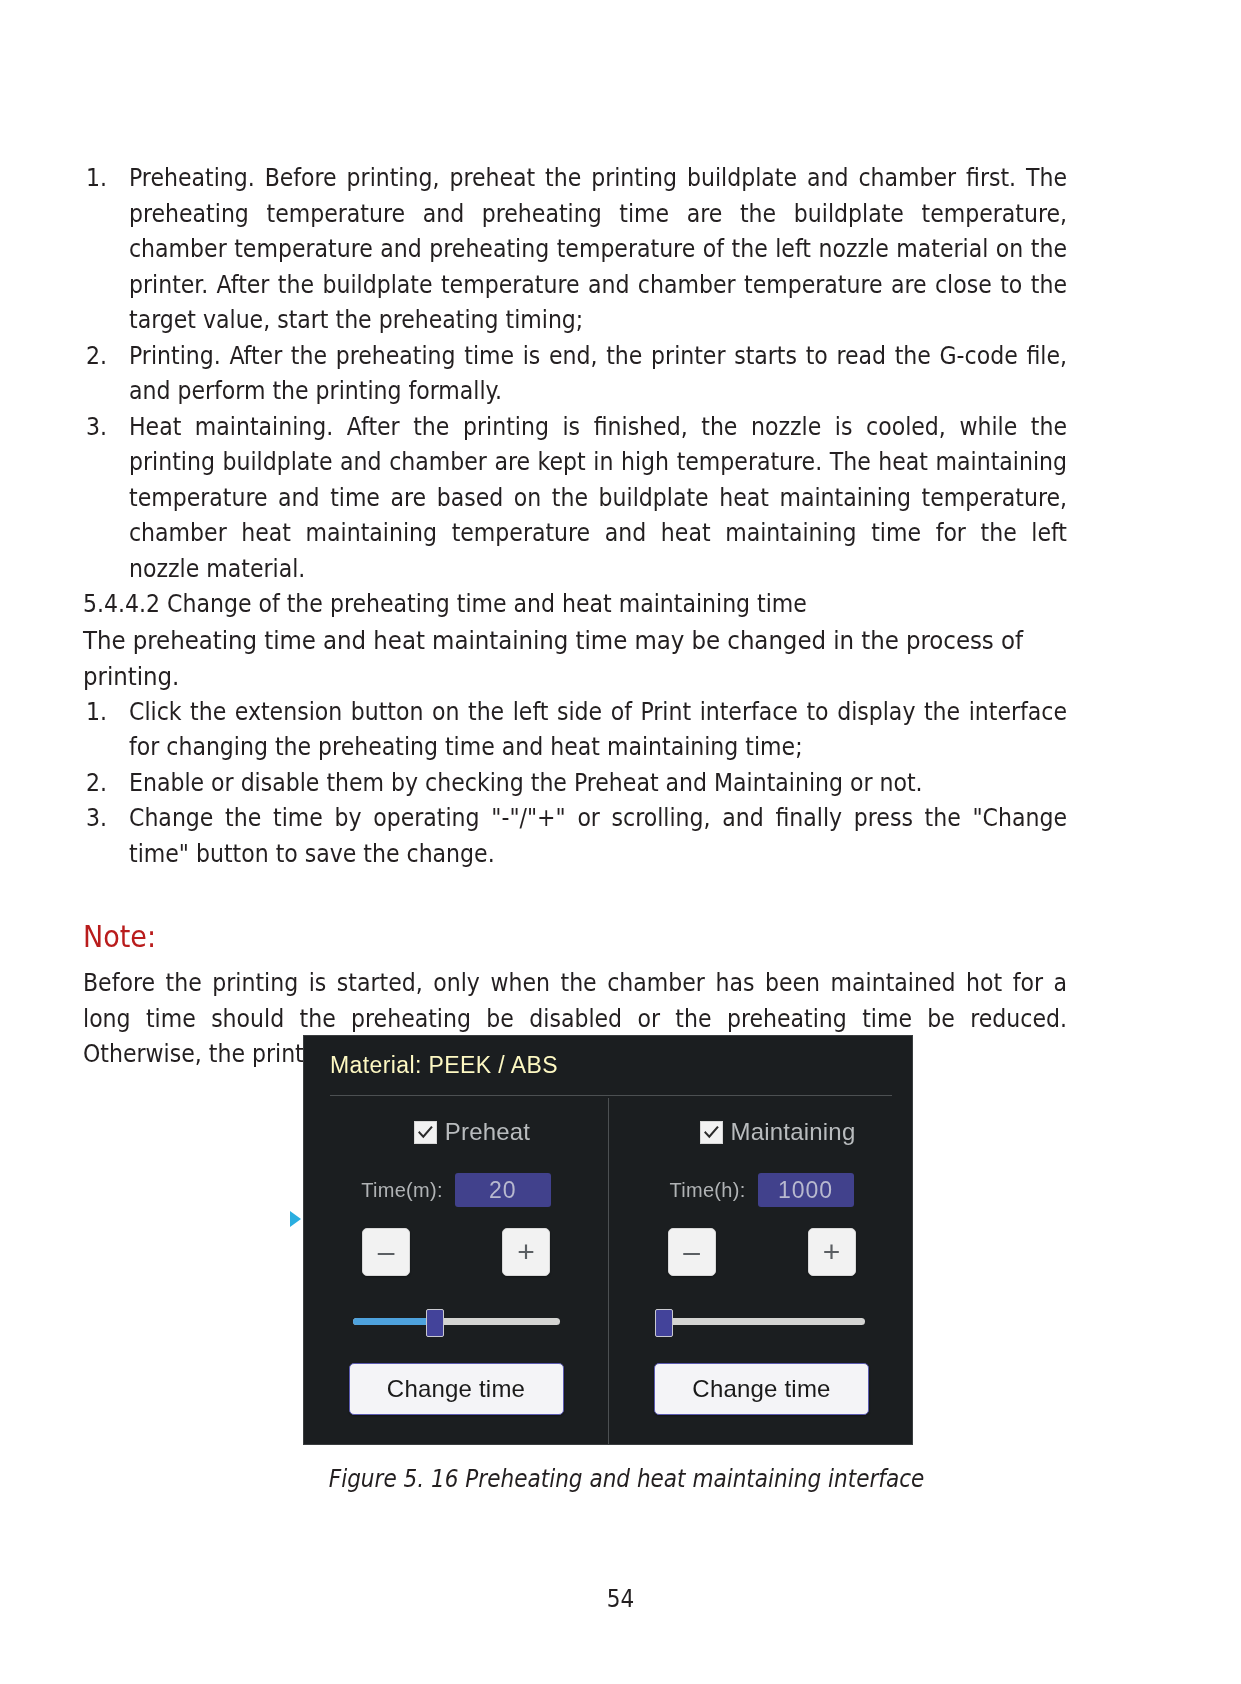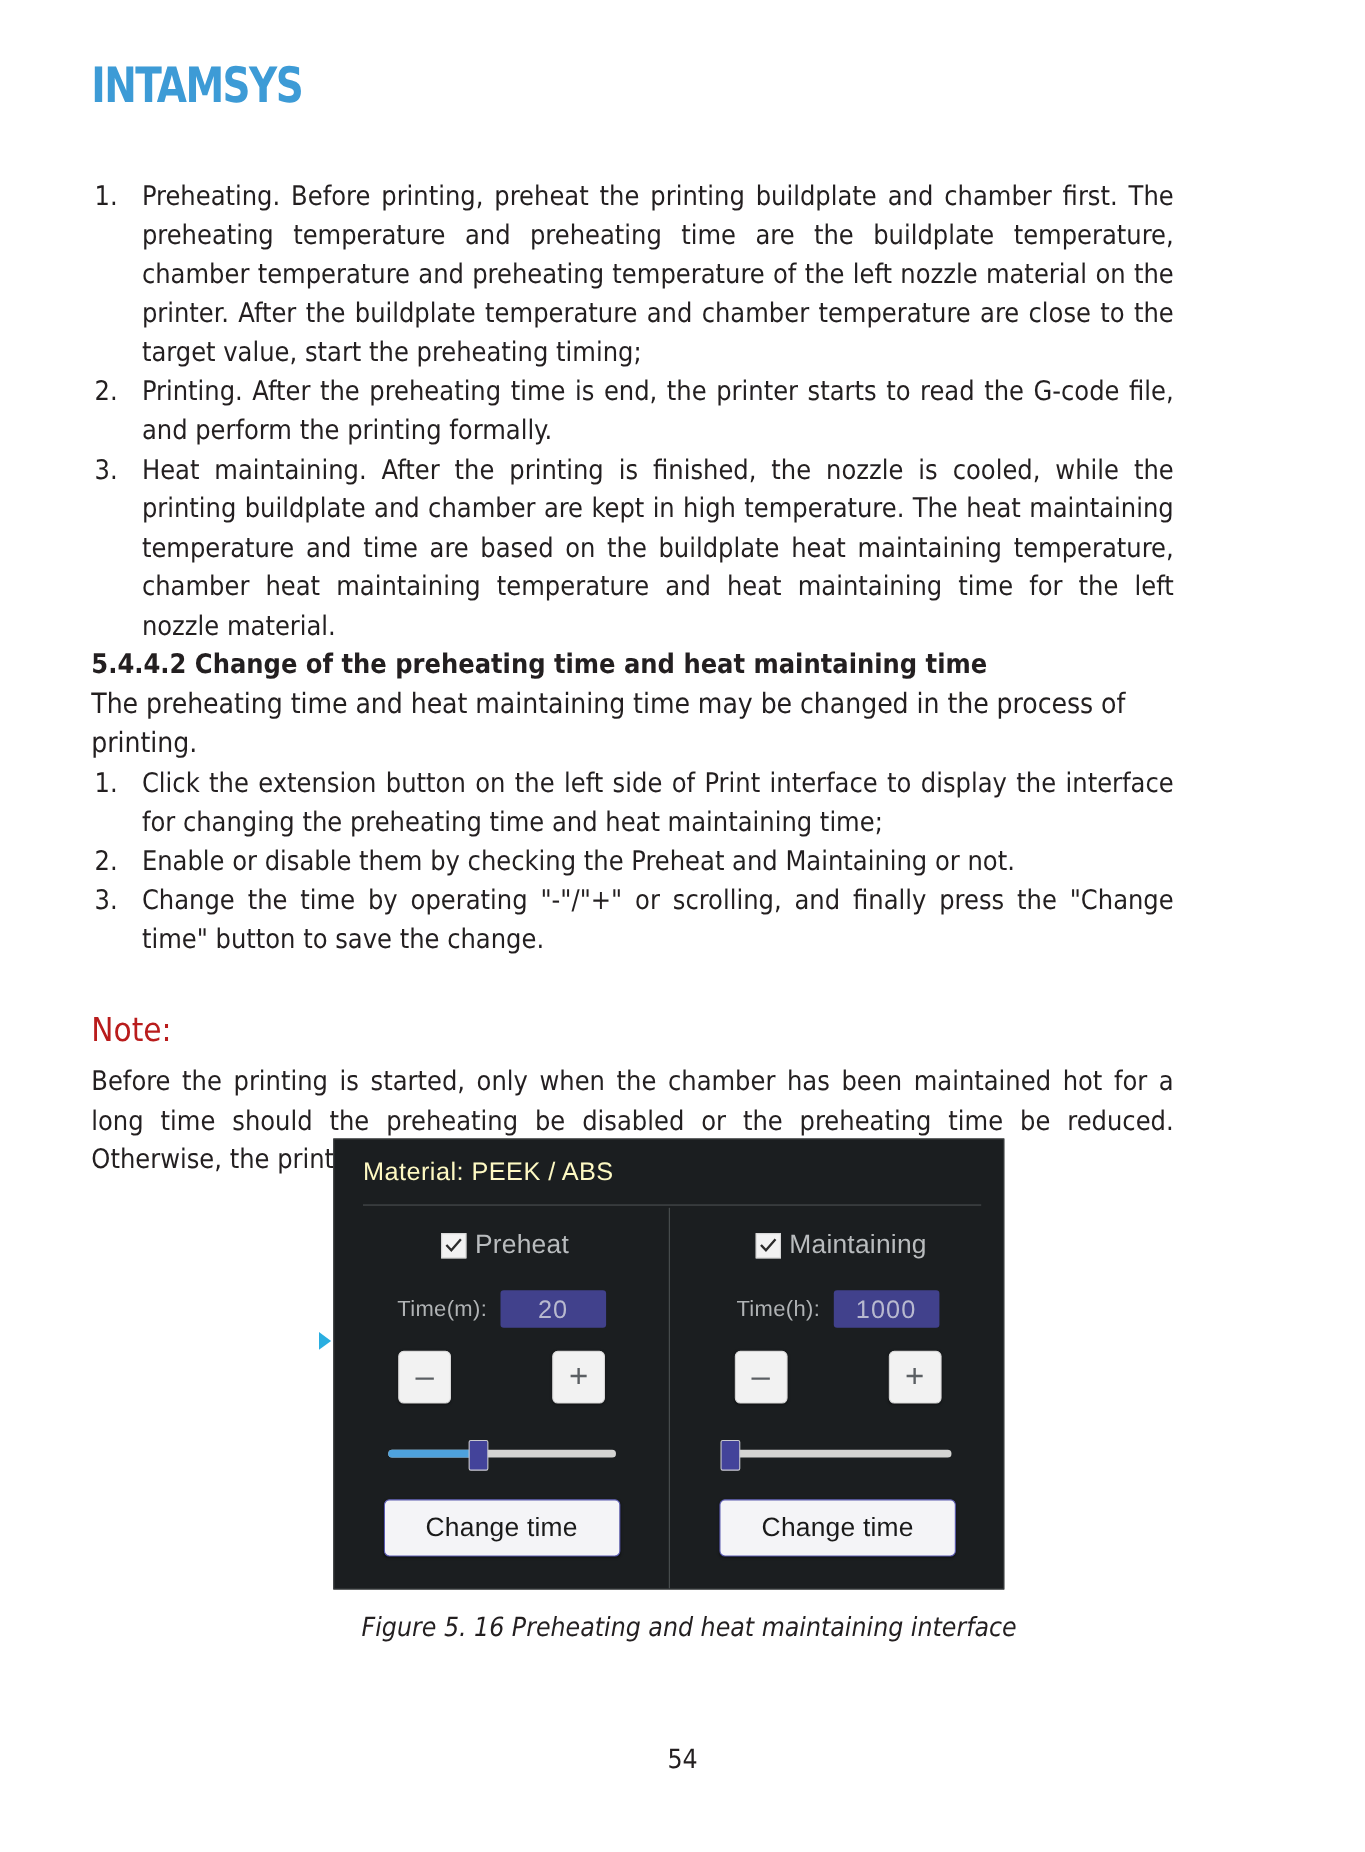--- a/index.html
+++ b/index.html
@@ -71,21 +71,21 @@
     text-align: left;
   }
   ol.numlist > li .itemtext {
     display: block;
   }
 
   .plain-line {
     font-size: 24.5px;
     line-height: 35.5px;
     color: #231f20;
-    font-weight: 700;
+    font-weight: 400;
   }
 
   .emph-line {
     font-size: 25.5px;
     line-height: 36px;
     color: #231f20;
     font-weight: 500;
     letter-spacing: -0.05px;
   }
 
@@ -153,21 +153,21 @@
   .col {
     position: relative;
     width: 305px;
     height: 100%;
   }
   .col.left { border-right: 1px solid #4c5052; }
 
   .check-row {
     position: absolute;
     top: 20px;
-    left: 3px;
+    left: 16px;
     width: 100%;
     display: flex;
     align-items: center;
     justify-content: center;
   }
   .checkbox {
     width: 23px;
     height: 23px;
     background: #f2f2f2;
     border: 1px solid #d7d7d7;
@@ -322,23 +322,20 @@
     font-size: 24px;
     color: #231f20;
     font-weight: 350;
   }
 </style>
 </head>
 <body>
 
 <div class="page">
 
-  <div class="logo-wrap">
-    <div class="logo-text">INTAMSYS</div>
-  </div>
 
   <div class="content">
 
     <ol class="numlist">
       <li>
         <span class="marker">1.</span>
         <span class="itemtext">Preheating. Before printing, preheat the printing buildplate and chamber first. The preheating temperature and preheating time are the buildplate temperature, chamber temperature and preheating temperature of the left nozzle material on the printer. After the buildplate temperature and chamber temperature are close to the target value, start the preheating timing;</span>
       </li>
       <li>
         <span class="marker">2.</span>

